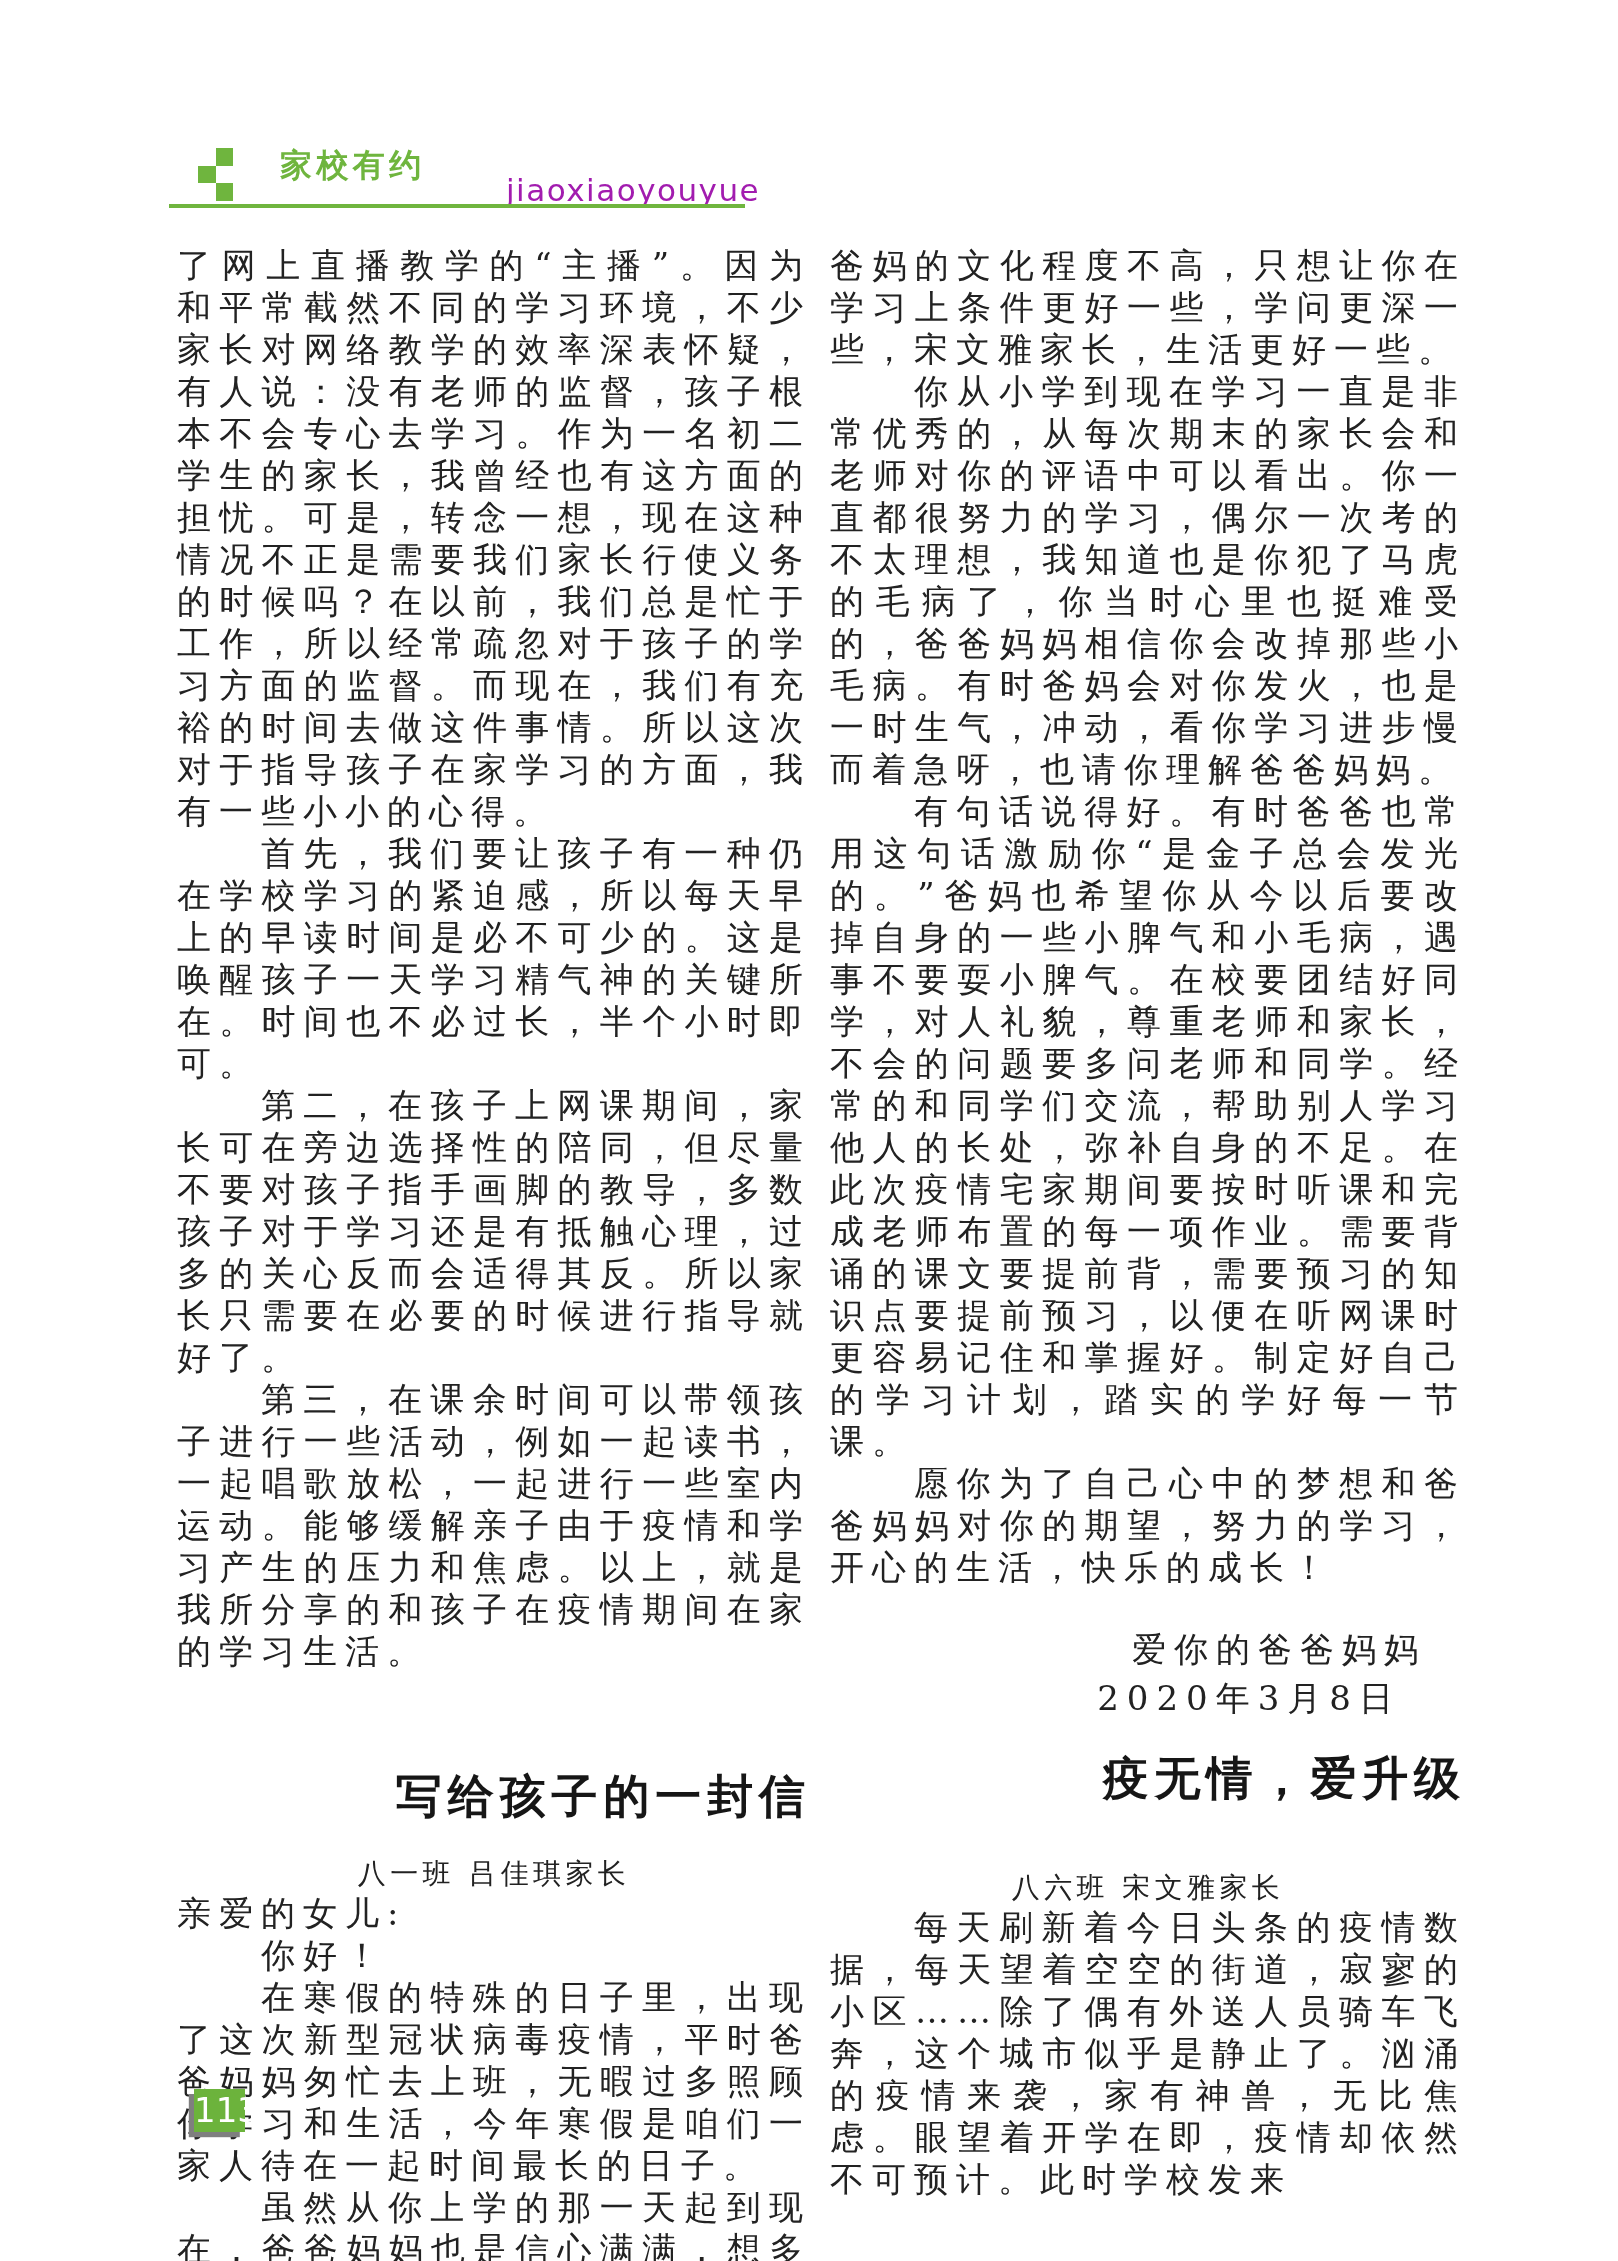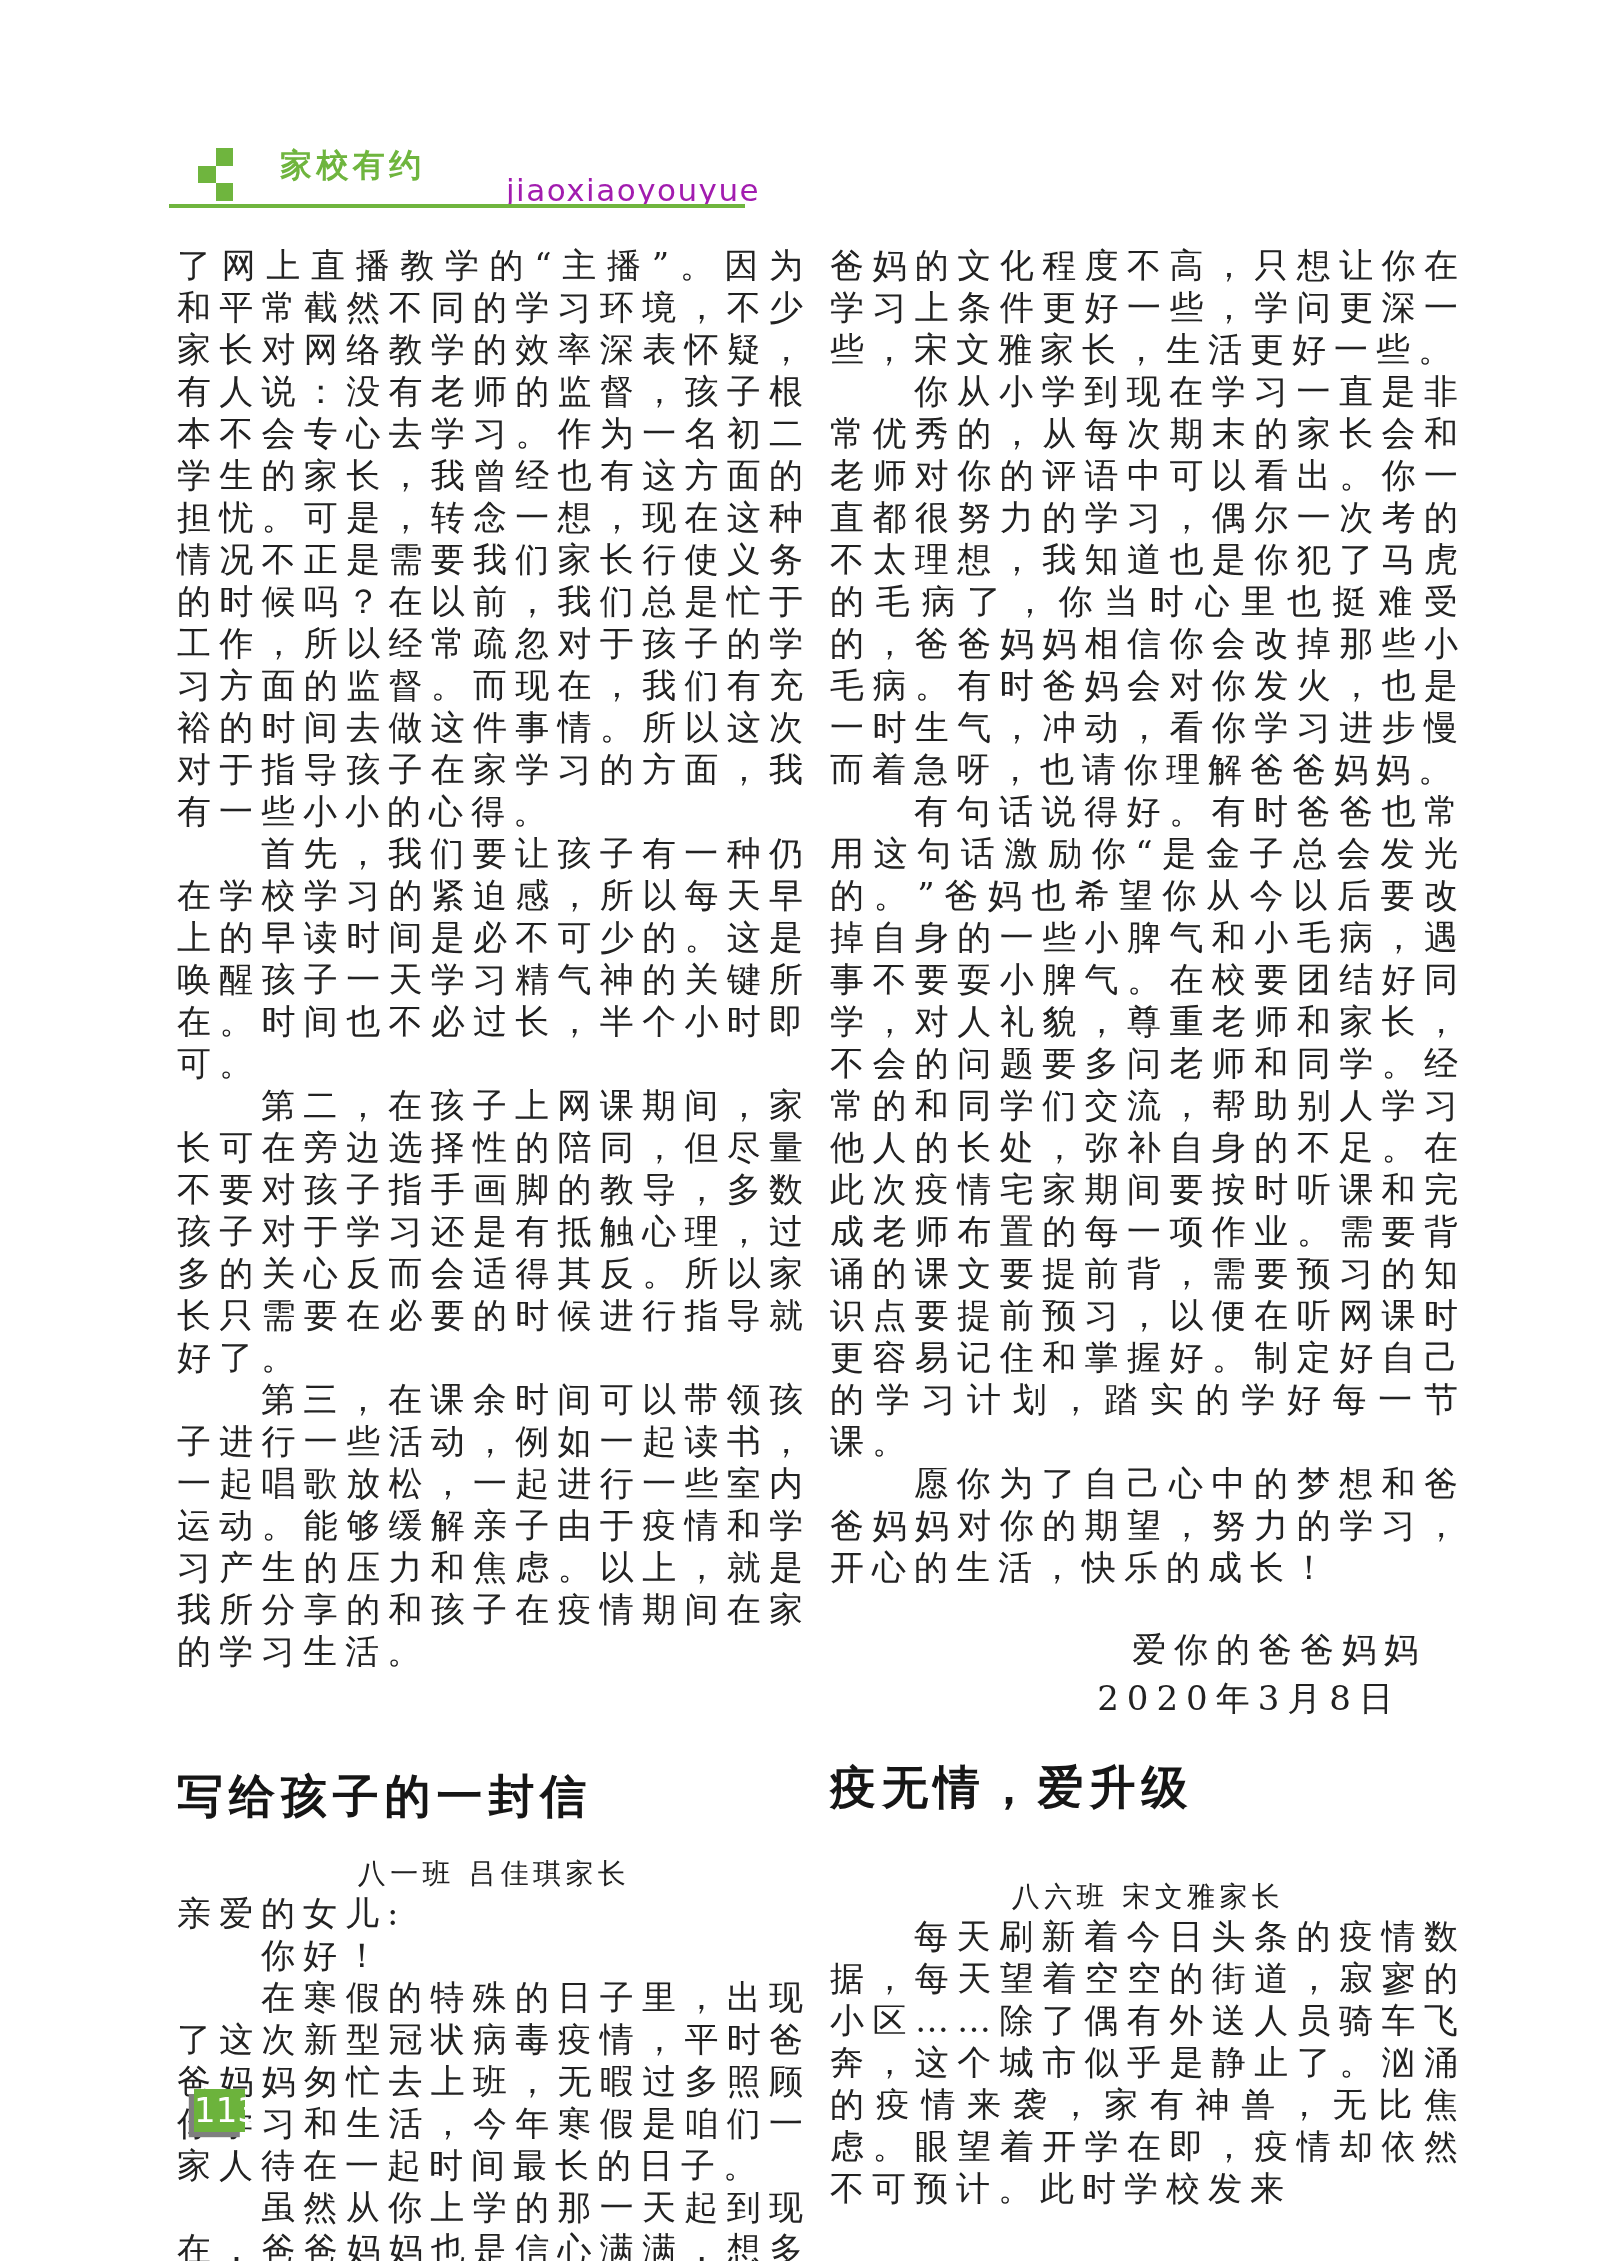--- a/index.html
+++ b/index.html
@@ -77,21 +77,21 @@
   }
   .col-left  { left: 177px;  width: 634px; }
   .col-right { left: 830px; width: 636px; }
 
   .col p { margin: 0; }
   .indent { text-indent: 84px; }
 
   .article-title {
     font-size: 46px;
     font-weight: bold;
-    text-align: left;
+    text-align: right;
     letter-spacing: 5.9px;
     line-height: 62px;
     margin: 93px 0 0 0;
     color: #161616;
     text-indent: 0;
   }
   .byline {
     font-size: 28px;
     text-align: center;
     letter-spacing: 4.4px;
@@ -106,21 +106,21 @@
     text-align: right;
     padding-right: 40px;
     margin-top: 40px;
   }
   .sign-date {
     text-align: right;
     padding-right: 65px;
     margin-top: 7.4px;
   }
 
-  .article-title.second { margin-top: 37px; }
+  .article-title.second { margin-top: 28px; }
   .byline.second { margin-top: 60px; }
   .final-para { margin-top: 38px; }
 
   
   .page-number {
     position: absolute;
     left: 194px;
     top: 2089px;
     width: 51px;
     height: 43px;

